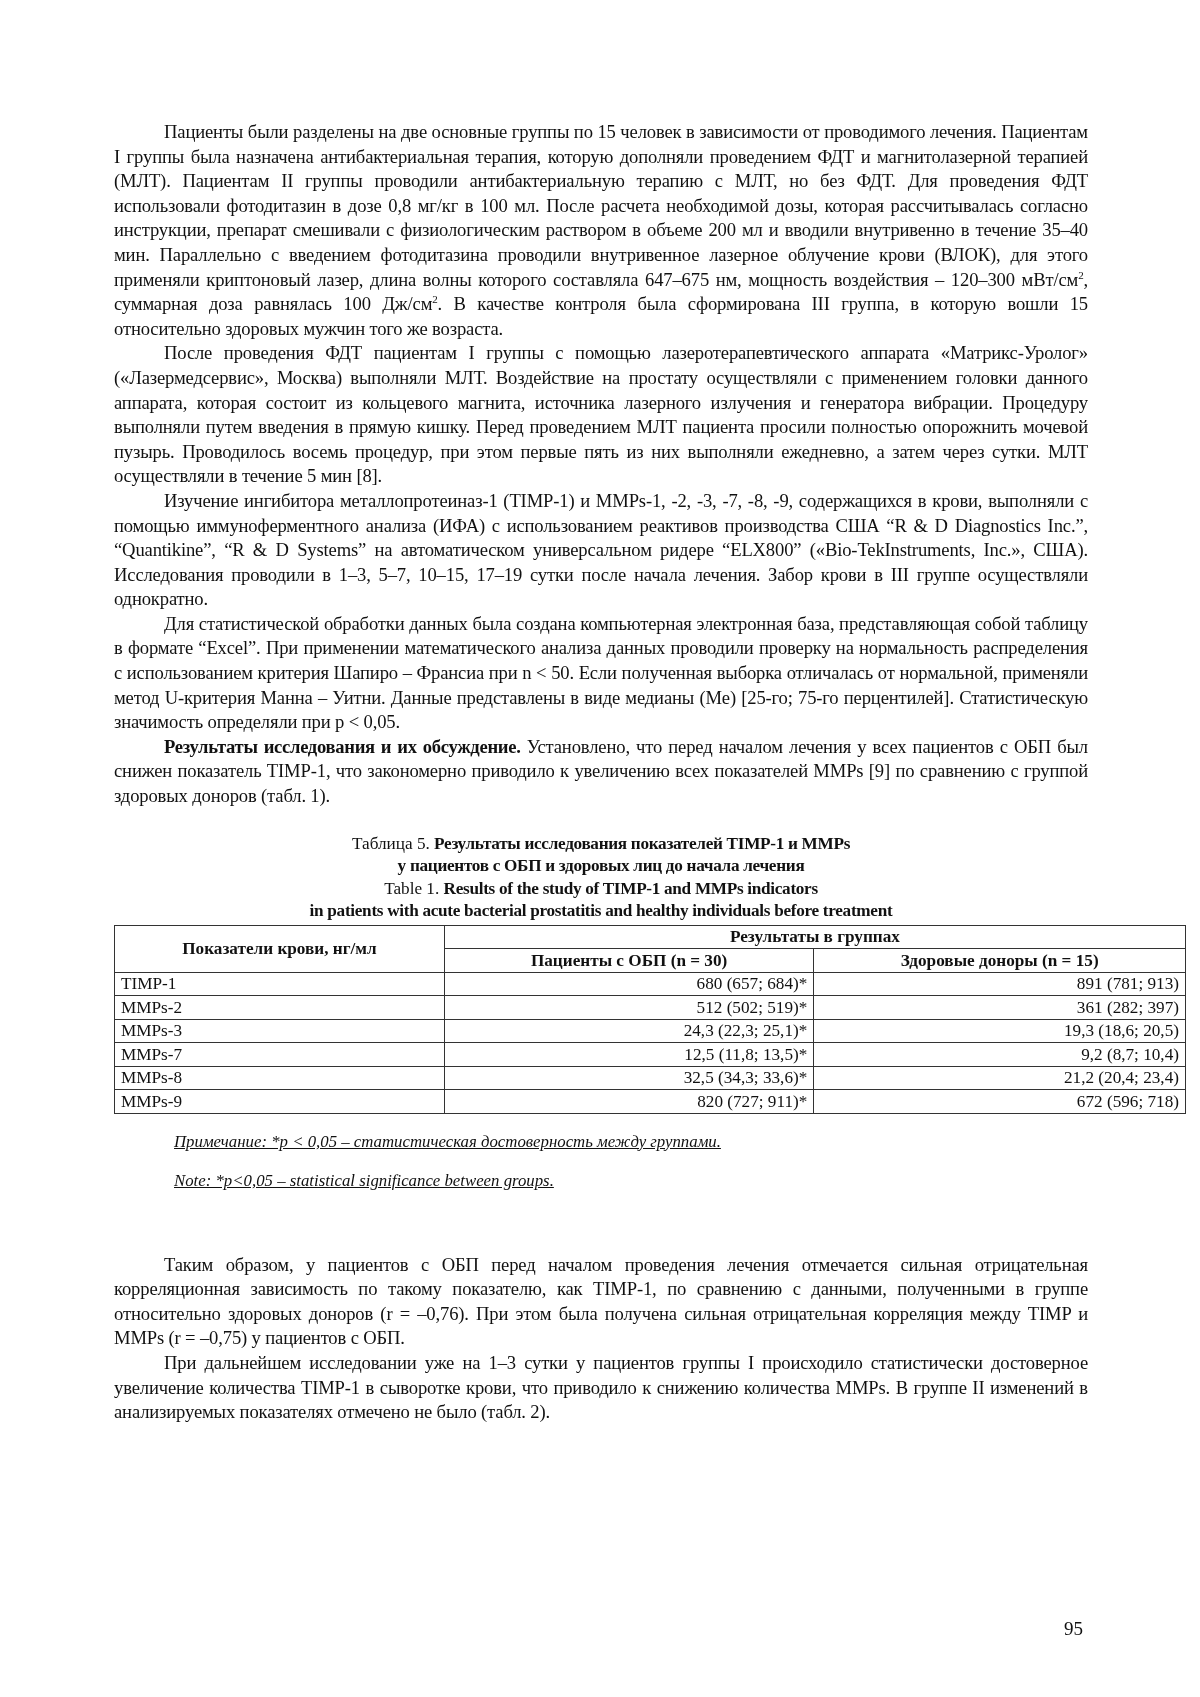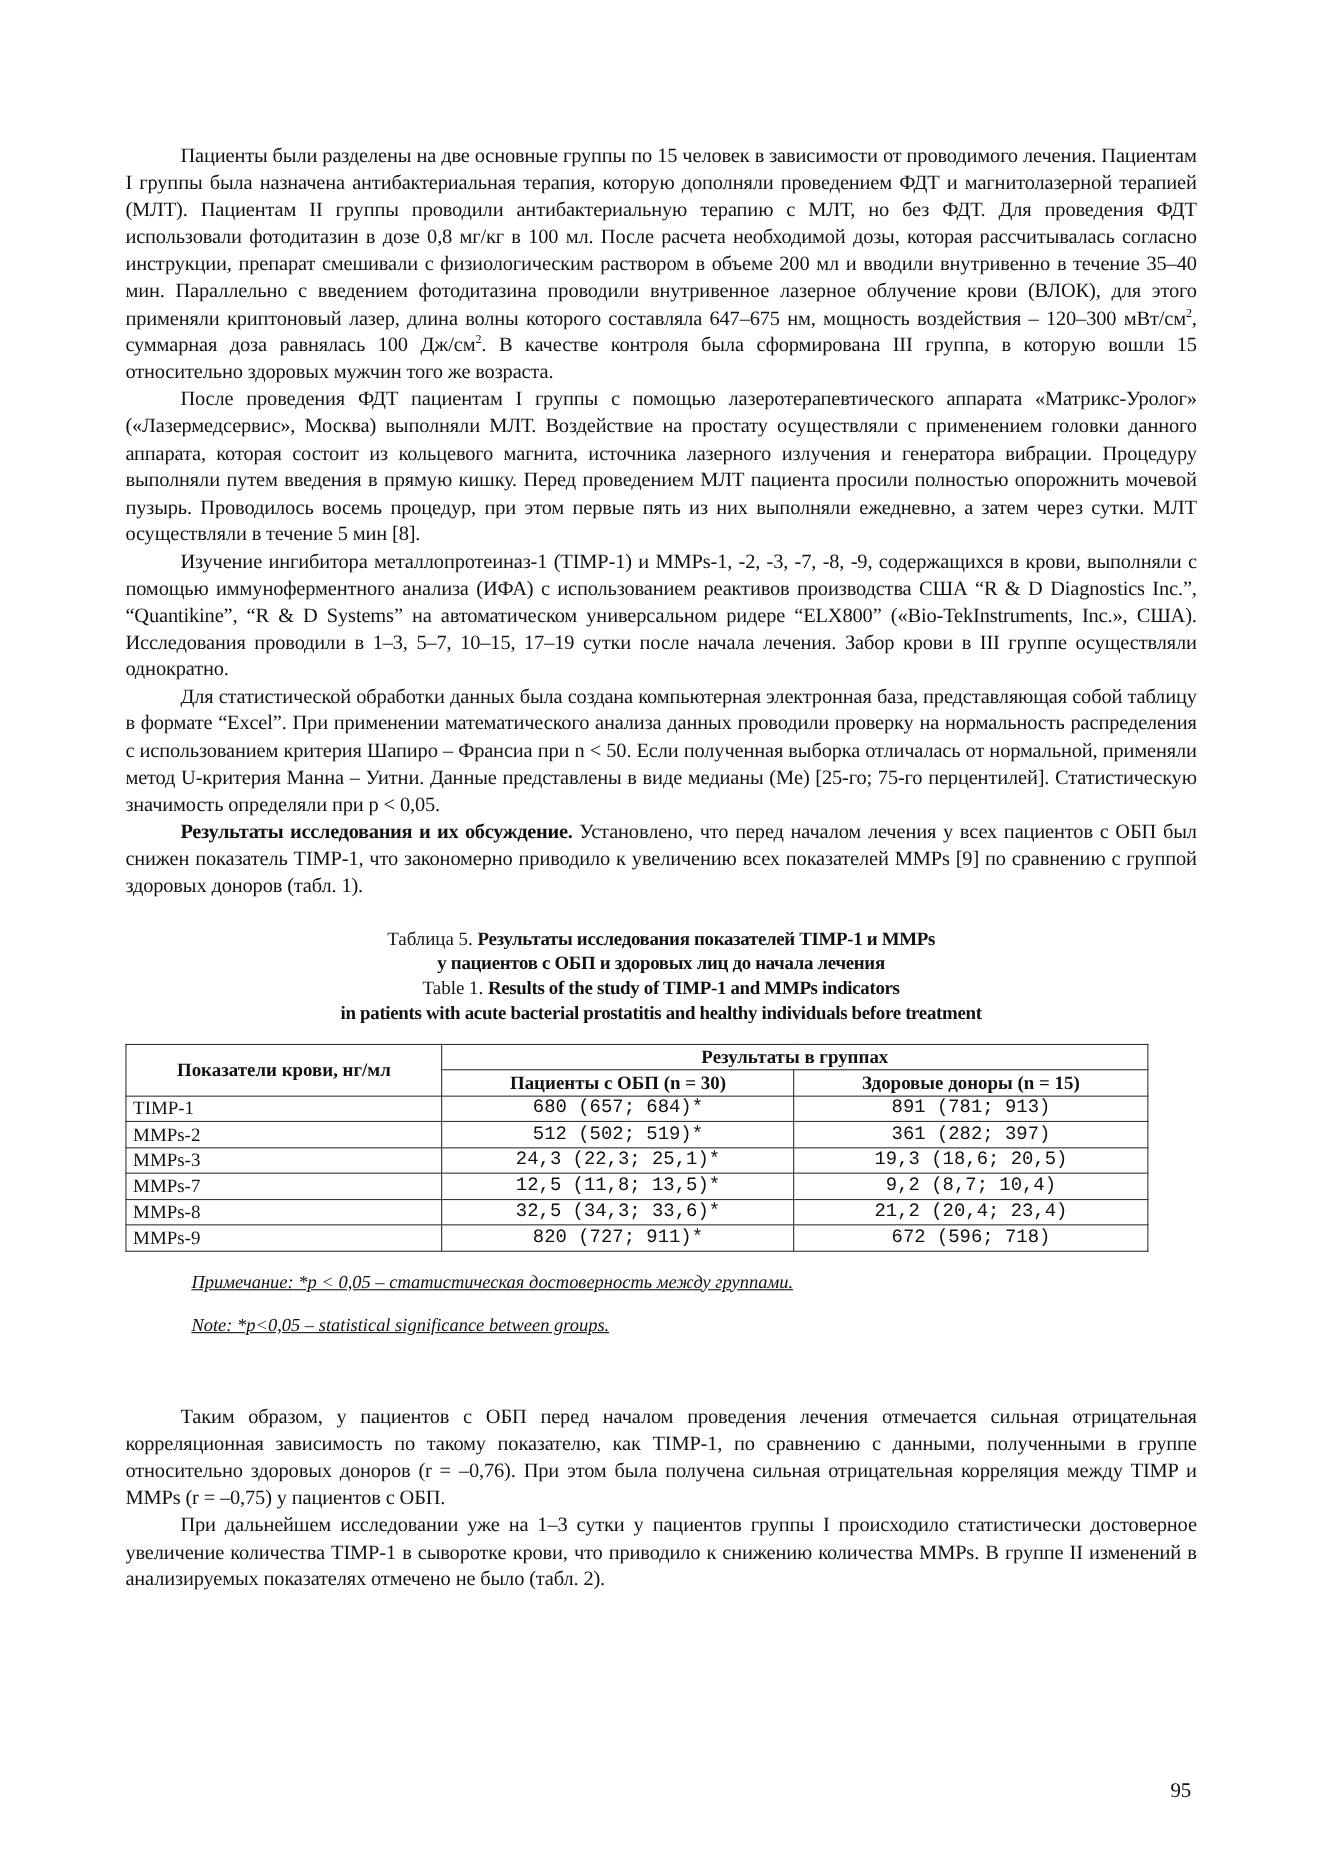--- a/index.html
+++ b/index.html
@@ -1,30 +1,30 @@
 <!DOCTYPE html>
 <html><head>
 <meta charset="utf-8">
 <style>
   html, body { margin:0; padding:0; background:#ffffff; }
   body { width:1200px; height:1697px; position:relative; overflow:hidden;
          font-family:"Liberation Serif", "DejaVu Serif", serif; color:#111; }
-  .page { position:absolute; left:114px; top:130px; width:974px; }
+  .page { position:absolute; left:114px; top:120px; width:974px; }
   p.par { margin:0; font-size:18.6px; line-height:24.6px; text-align:justify;
           text-indent:50px; letter-spacing:-0.15px; }
   p.par sup { font-size:11px; line-height:0; }
   .b { font-weight:bold; letter-spacing:-0.3px; }
   .caption { text-align:center; font-size:17.2px; line-height:22.5px; margin-top:24px; }
   .caption .lbl { font-weight:normal; }
   .caption .b { font-weight:bold; }
-  table.res { width:930px; border-collapse:collapse; margin-top:16px; font-size:17.2px; }
+  table.res { width:1072px; border-collapse:collapse; margin-top:2px; font-size:17.2px; }
   table.res td, table.res th { border:1.6px solid #333; padding:0 6px; height:22.5px; line-height:21px; }
   table.res th { font-weight:bold; text-align:center; }
   table.res td.lab { text-align:left; }
-  table.res td.val { text-align:center;font-family:Liberation Mono, monospace; }
+  table.res td.val { text-align:right; }
   .note { padding-left:60px; font-style:italic; font-size:16.8px; line-height:22.5px; margin-top:17px;text-decoration:underline; }
   .after { margin-top:60px; }
   .pageno { position:absolute; left:1064px; top:1576px; font-size:19px;margin-top:42px; }
 </style>
 </head>
 <body>
 
 <div class="page">
   <p class="par">Пациенты были разделены на две основные группы по 15 человек в зависимости от проводимого лечения. Пациентам I группы была назначена антибактериальная терапия, которую дополняли проведением ФДТ и магнитолазерной терапией (МЛТ). Пациентам II группы проводили антибактериальную терапию с МЛТ, но без ФДТ. Для проведения ФДТ использовали фотодитазин в дозе 0,8 мг/кг в 100 мл. После расчета необходимой дозы, которая рассчитывалась согласно инструкции, препарат смешивали с физиологическим раствором в объеме 200 мл и вводили внутривенно в течение 35–40 мин. Параллельно с введением фотодитазина проводили внутривенное лазерное облучение крови (ВЛОК), для этого применяли криптоновый лазер, длина волны которого составляла 647–675 нм, мощность воздействия – 120–300 мВт/см<sup>2</sup>, суммарная доза равнялась 100 Дж/см<sup>2</sup>. В качестве контроля была сформирована III группа, в которую вошли 15 относительно здоровых мужчин того же возраста.</p>
   <p class="par">После проведения ФДТ пациентам I группы с помощью лазеротерапевтического аппарата «Матрикс-Уролог» («Лазермедсервис», Москва) выполняли МЛТ. Воздействие на простату осуществляли с применением головки данного аппарата, которая состоит из кольцевого магнита, источника лазерного излучения и генератора вибрации. Процедуру выполняли путем введения в прямую кишку. Перед проведением МЛТ пациента просили полностью опорожнить мочевой пузырь. Проводилось восемь процедур, при этом первые пять из них выполняли ежедневно, а затем через сутки. МЛТ осуществляли в течение 5 мин [8].</p>

